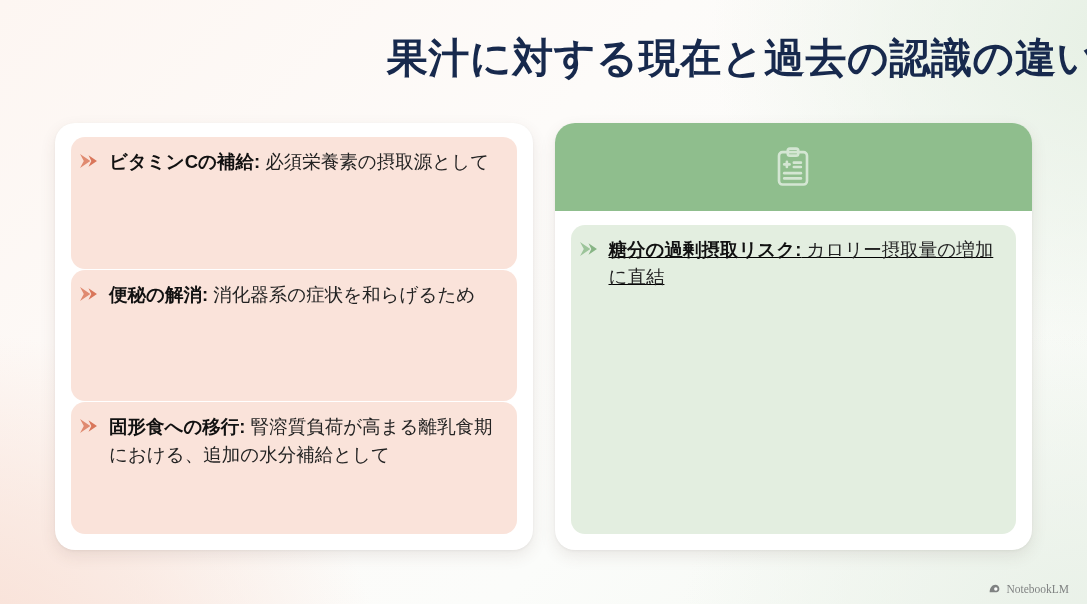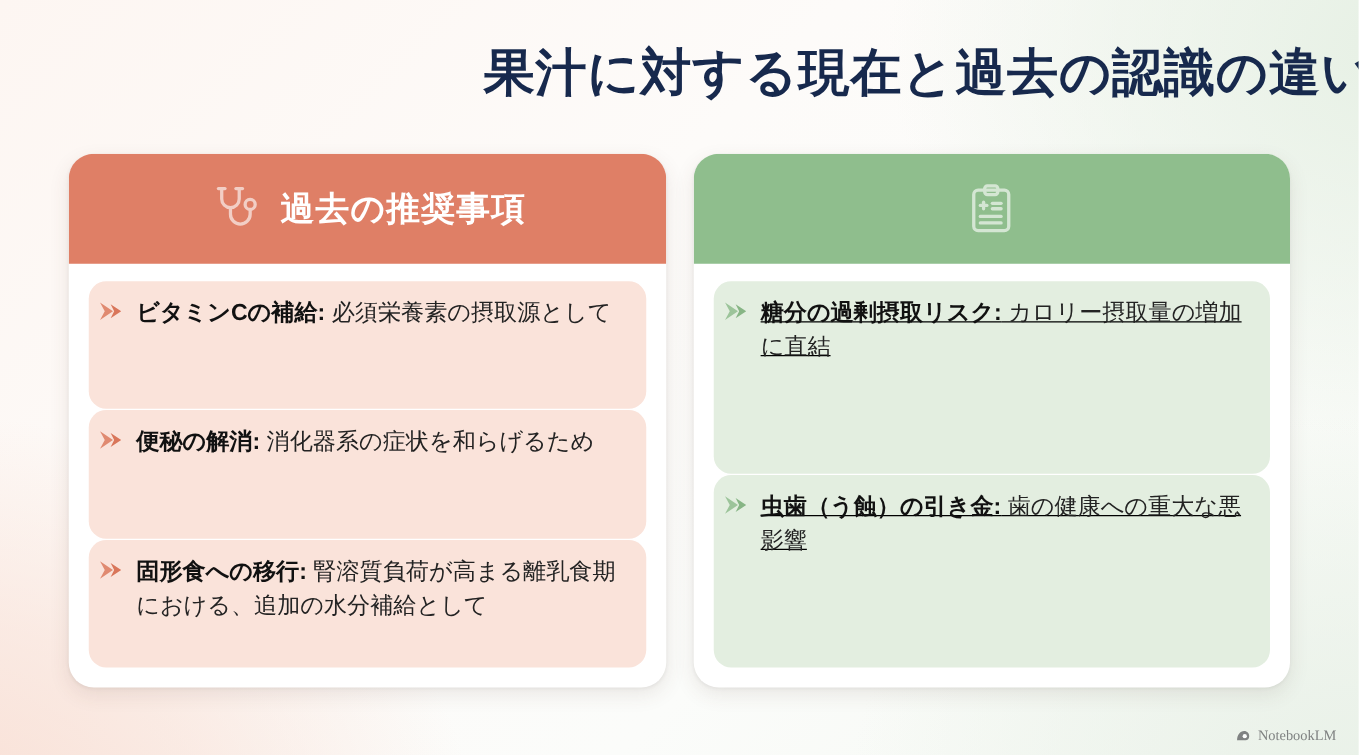--- a/index.html
+++ b/index.html
@@ -148,32 +148,20 @@
 </head>
 <body>
 
 <div id="slide">
 
   <div class="title">果汁に対する現在と過去の認識の違い</div>
 
   <div class="columns">
 
     <div class="card card--past">
-      <div class="card-header">
-        <svg class="header-icon" viewBox="0 0 48 48">
-          <g fill="none" stroke="#ffffff" stroke-width="3" stroke-linecap="round" stroke-linejoin="round">
-            <path d="M13 6 v9 a8 8 0 0 0 16 0 V6"></path>
-            <path d="M10 5.5 h6"></path>
-            <path d="M26 5.5 h6"></path>
-            <path d="M21 23 v6 a9 9 0 0 0 9 9 h0 a9 9 0 0 0 9 -9 v-4"></path>
-          </g>
-          <circle cx="39" cy="20" r="4.6" fill="none" stroke="#ffffff" stroke-width="3"></circle>
-        </svg>
-        <div class="header-title">過去の推奨事項</div>
-      </div>
       <div class="card-body">
 
         <div class="item">
           <svg class="item-bullet" viewBox="0 0 20 17">
             <path d="M1 1 L12 8.5 L1 16 L5 8.5 Z" fill="#e08a70"></path>
             <path d="M10 2.5 L19 8.5 L10 14.5 L13 8.5 Z" fill="#d9765a"></path>
           </svg>
           <div class="item-text"><span class="lead">ビタミンCの補給:</span><span> 必須栄養素の摂取源として</span></div>
         </div>
 
@@ -215,27 +203,20 @@
       <div class="card-body">
 
         <div class="item">
           <svg class="item-bullet" viewBox="0 0 20 17">
             <path d="M1 1 L12 8.5 L1 16 L5 8.5 Z" fill="#9cc49a"></path>
             <path d="M10 2.5 L19 8.5 L10 14.5 L13 8.5 Z" fill="#87b585"></path>
           </svg>
           <div class="item-text"><span class="lead">糖分の過剰摂取リスク:</span><span> カロリー摂取量の増加に直結</span></div>
         </div>
 
-        <div class="item">
-          <svg class="item-bullet" viewBox="0 0 20 17">
-            <path d="M1 1 L12 8.5 L1 16 L5 8.5 Z" fill="#9cc49a"></path>
-            <path d="M10 2.5 L19 8.5 L10 14.5 L13 8.5 Z" fill="#87b585"></path>
-          </svg>
-          <div class="item-text"><span class="lead">虫歯（う蝕）の引き金:</span><span> 歯の健康への重大な悪影響</span></div>
-        </div>
 
 
       </div>
     </div>
 
   </div>
 
   <div class="watermark">
     <svg class="watermark-icon" viewBox="0 0 16 16">
       <path d="M2 12.5 C2 7.5 5 3.5 9 3.5 C12 3.5 14 5.8 14 8.6 C14 11 12.4 12.5 10.4 12.5 Z" fill="#6d6f70"></path>

